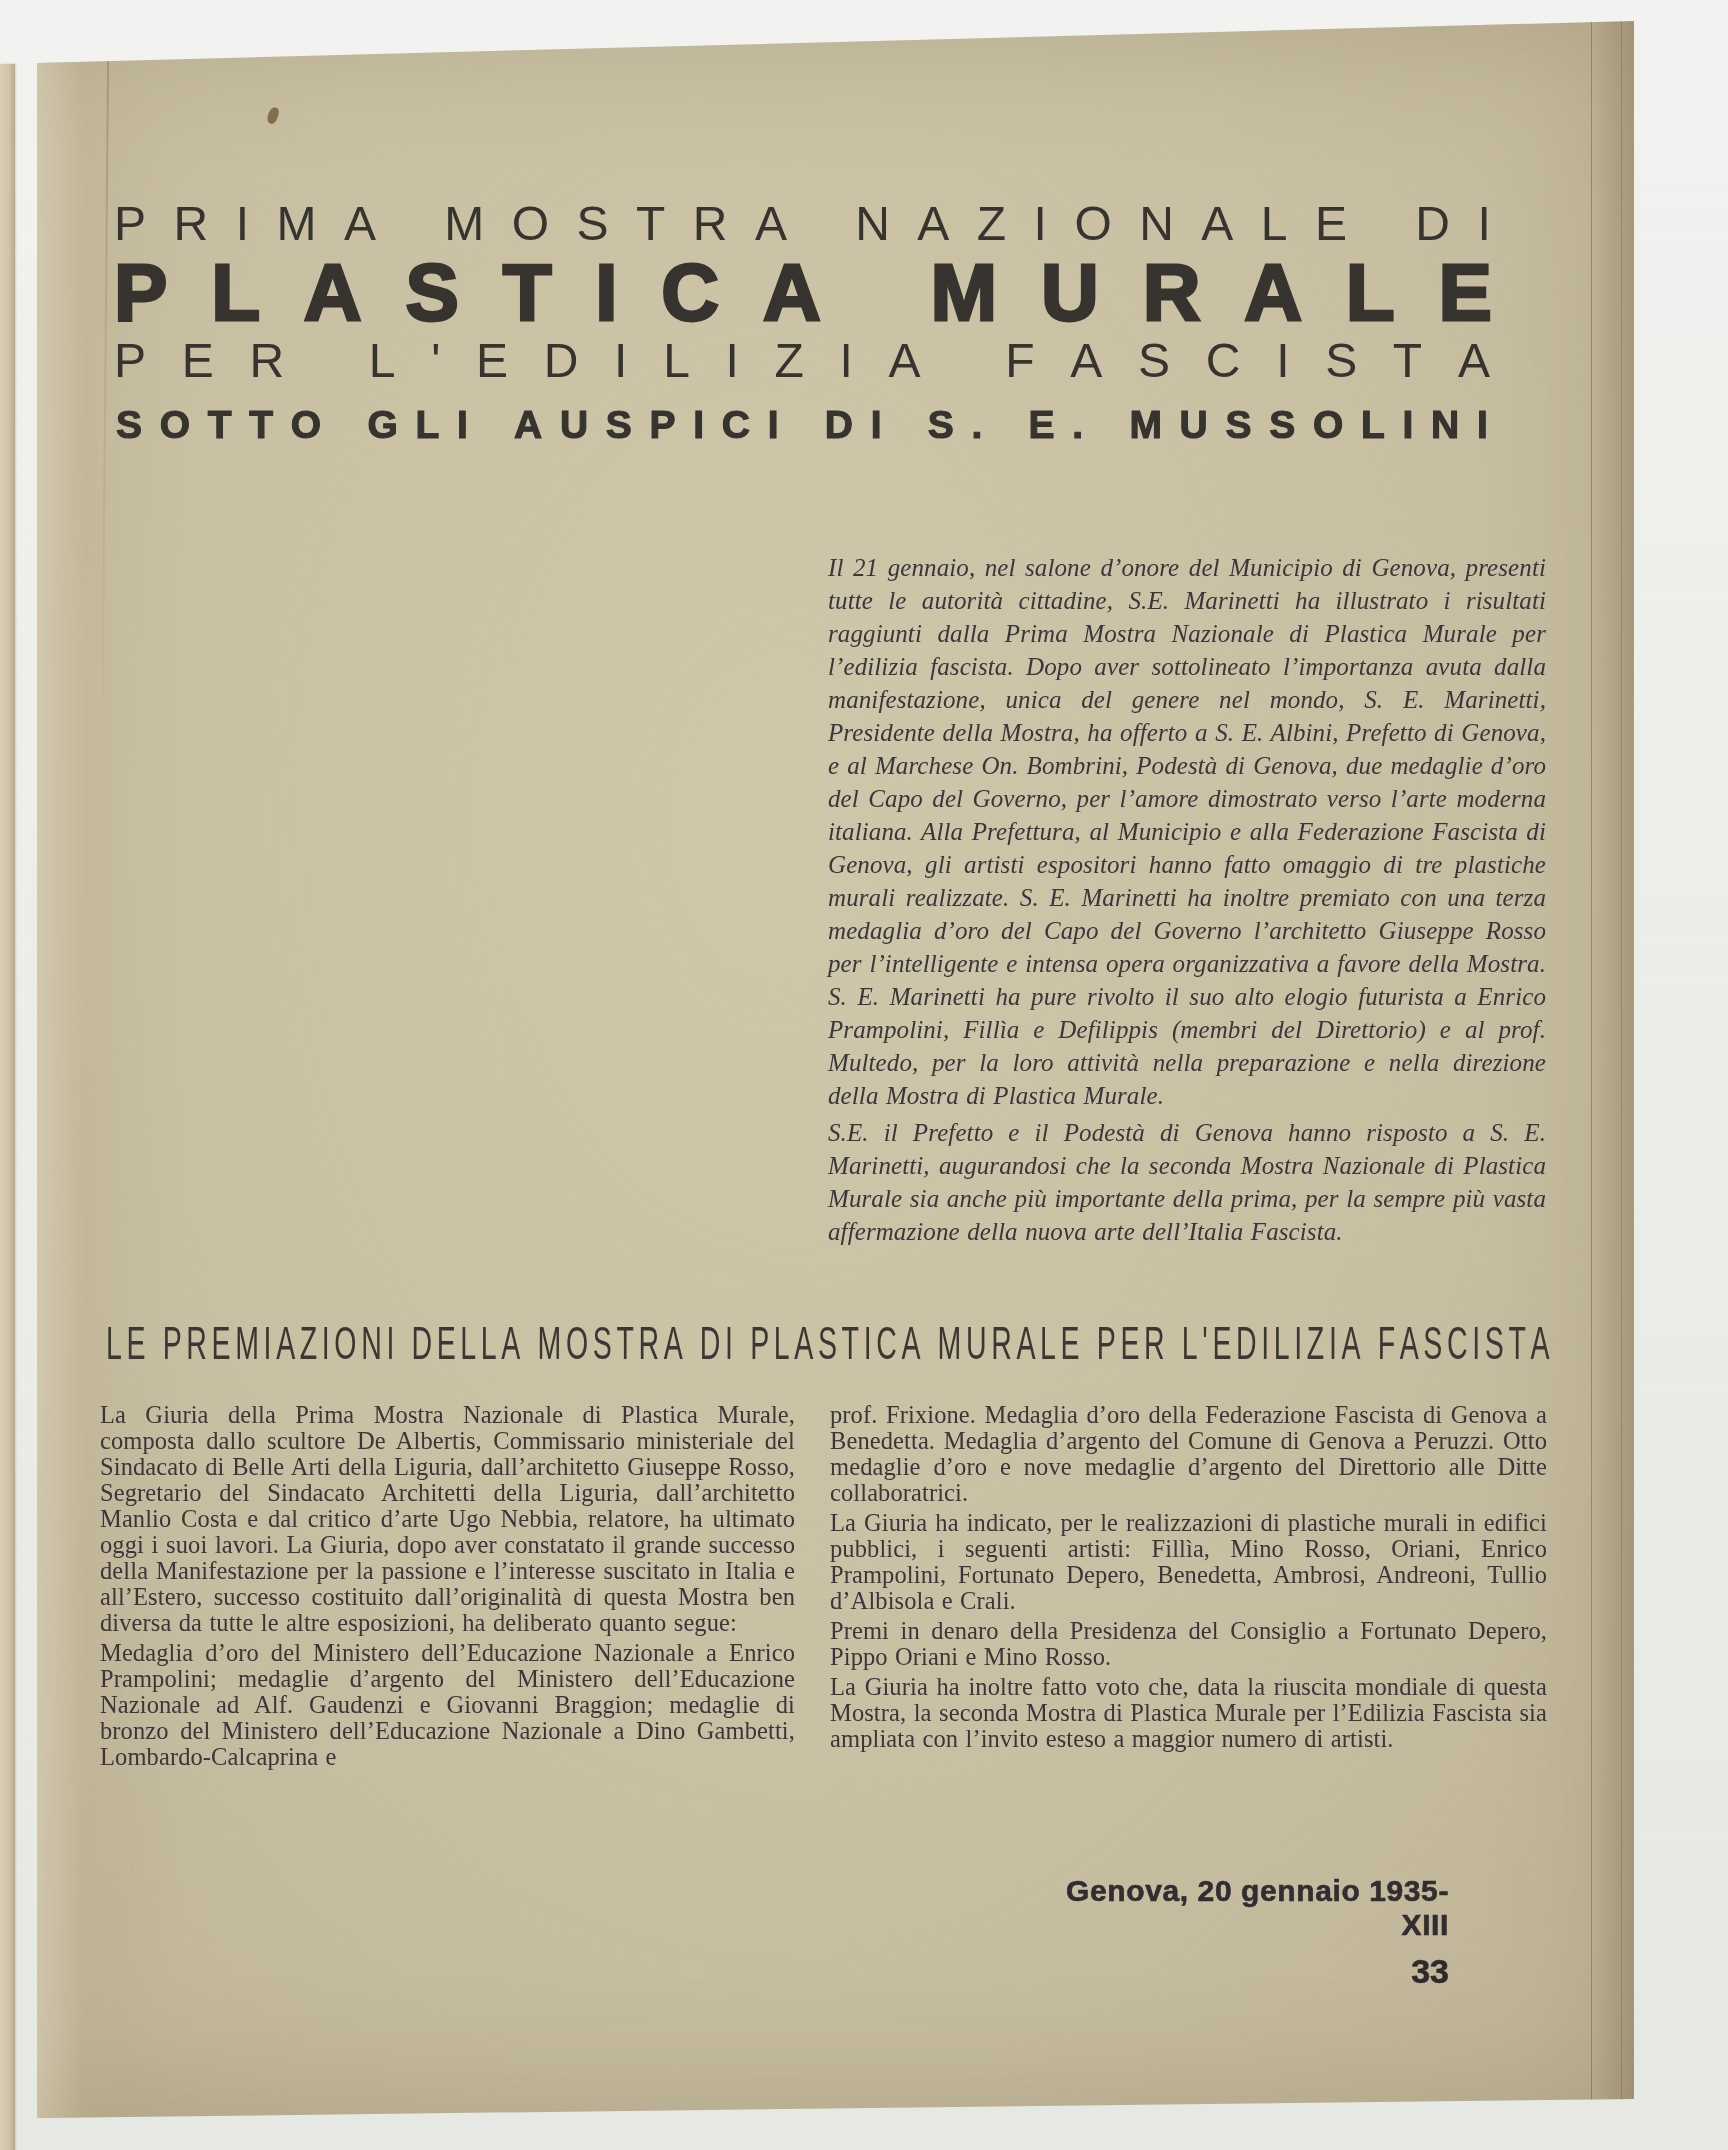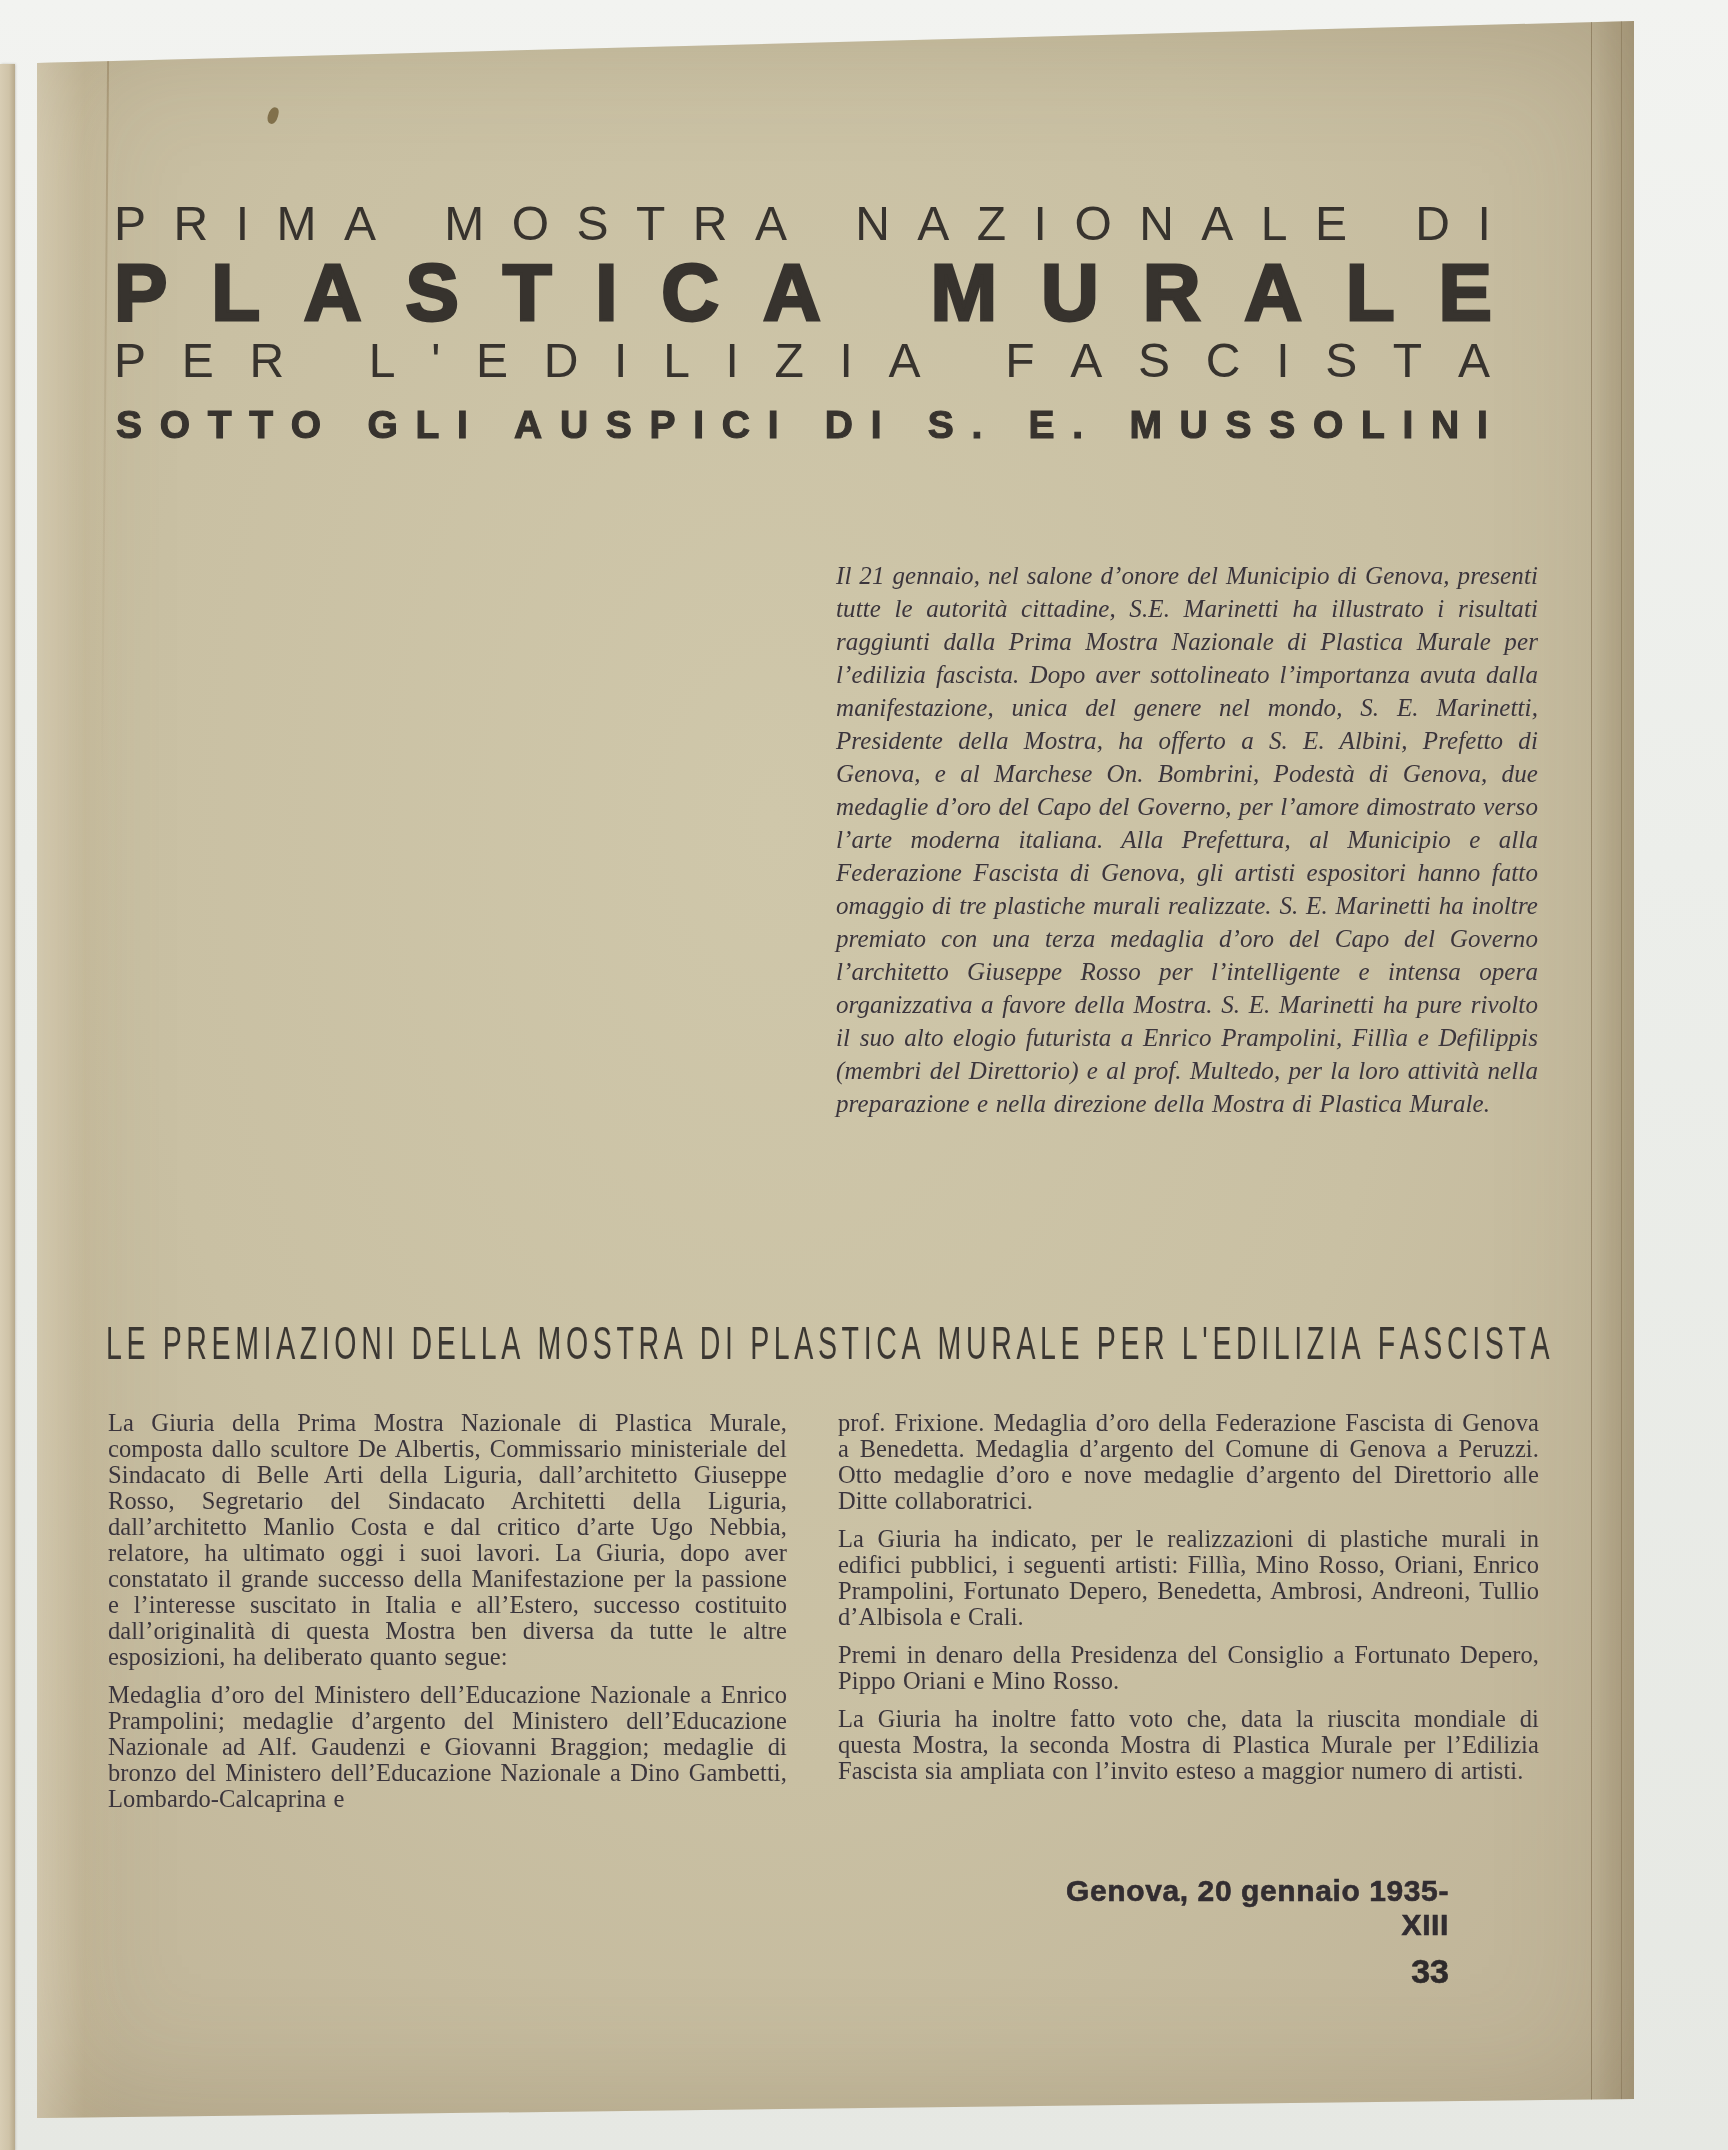--- a/index.html
+++ b/index.html
@@ -53,21 +53,21 @@
   .spread { display:flex; justify-content:space-between; white-space:nowrap; }
   .spread span { flex:0 0 auto; display:block; }
   .masthead { color:#37332e; }
   .m-light { font-size:48px; line-height:1; font-weight:400; }
   .m-heavy { font-size:80px; line-height:1; font-weight:700; -webkit-text-stroke:2.9px; }
   .m-med   { font-size:39px;  line-height:1; font-weight:700; -webkit-text-stroke:1.1px; }
   .serif {
     font-family:"Liberation Serif", serif; color:#3b353c;
     text-align:justify; letter-spacing:0.1px; word-spacing:1.1px;
   }
-  .serif p { margin:12px; }
+  .serif p { margin:4px; }
   #lead { font-style:italic; font-size:25px; line-height:33px; }
   .col { font-size:24.5px; line-height:26px; }
   #section-heading-outer { height:74px; color:#3b3732; }
   #section-heading-inner {
     width:2329px; transform:scaleX(.62); transform-origin:0 0;
     font-size:46px; line-height:1; font-weight:400;
   }
   #dateline {
     width:400px; text-align:right; font-size:30px; font-weight:700;
     letter-spacing:0.6px; color:#322d31; -webkit-text-stroke:0.6px;
@@ -196,20 +196,21 @@
       <span>S</span>
       <span>O</span>
       <span>L</span>
       <span>I</span>
       <span>N</span>
       <span>I</span>
     </div>
 
   <div id="lead" class="abs serif" style="left:824px; top:547px; width:726px;">
     <p>Il 21 gennaio, nel salone d’onore del Municipio di Genova, presenti tutte le autorità cittadine, S.E. Marinetti ha illustrato i risultati raggiunti dalla Prima Mostra Nazionale di Plastica Murale per l’edilizia fascista. Dopo aver sottolineato l’importanza avuta dalla manifestazione, unica del genere nel mondo, S. E. Marinetti, Presidente della Mostra, ha offerto a S. E. Albini, Prefetto di Genova, e al Marchese On. Bombrini, Podestà di Genova, due medaglie d’oro del Capo del Governo, per l’amore dimostrato verso l’arte moderna italiana. Alla Prefettura, al Municipio e alla Federazione Fascista di Genova, gli artisti espositori hanno fatto omaggio di tre plastiche murali realizzate. S. E. Marinetti ha inoltre premiato con una terza medaglia d’oro del Capo del Governo l’architetto Giuseppe Rosso per l’intelligente e intensa opera organizzativa a favore della Mostra. S. E. Marinetti ha pure rivolto il suo alto elogio futurista a Enrico Prampolini, Fillìa e Defilippis (membri del Direttorio) e al prof. Multedo, per la loro attività nella preparazione e nella direzione della Mostra di Plastica Murale.</p>
+    <p>S.E. il Prefetto e il Podestà di Genova hanno risposto a S. E. Marinetti, augurandosi che la seconda Mostra Nazionale di Plastica Murale sia anche più importante della prima, per la sempre più vasta affermazione della nuova arte dell’Italia Fascista.</p>
   </div>
 
   <div id="section-heading-outer" class="abs" style="left:106px; top:1320px; width:1444px;">
     <div id="section-heading-inner" class="spread">
         <span>L</span>
         <span>E</span>
         <span>&nbsp;</span>
         <span>P</span>
         <span>R</span>
         <span>E</span>

